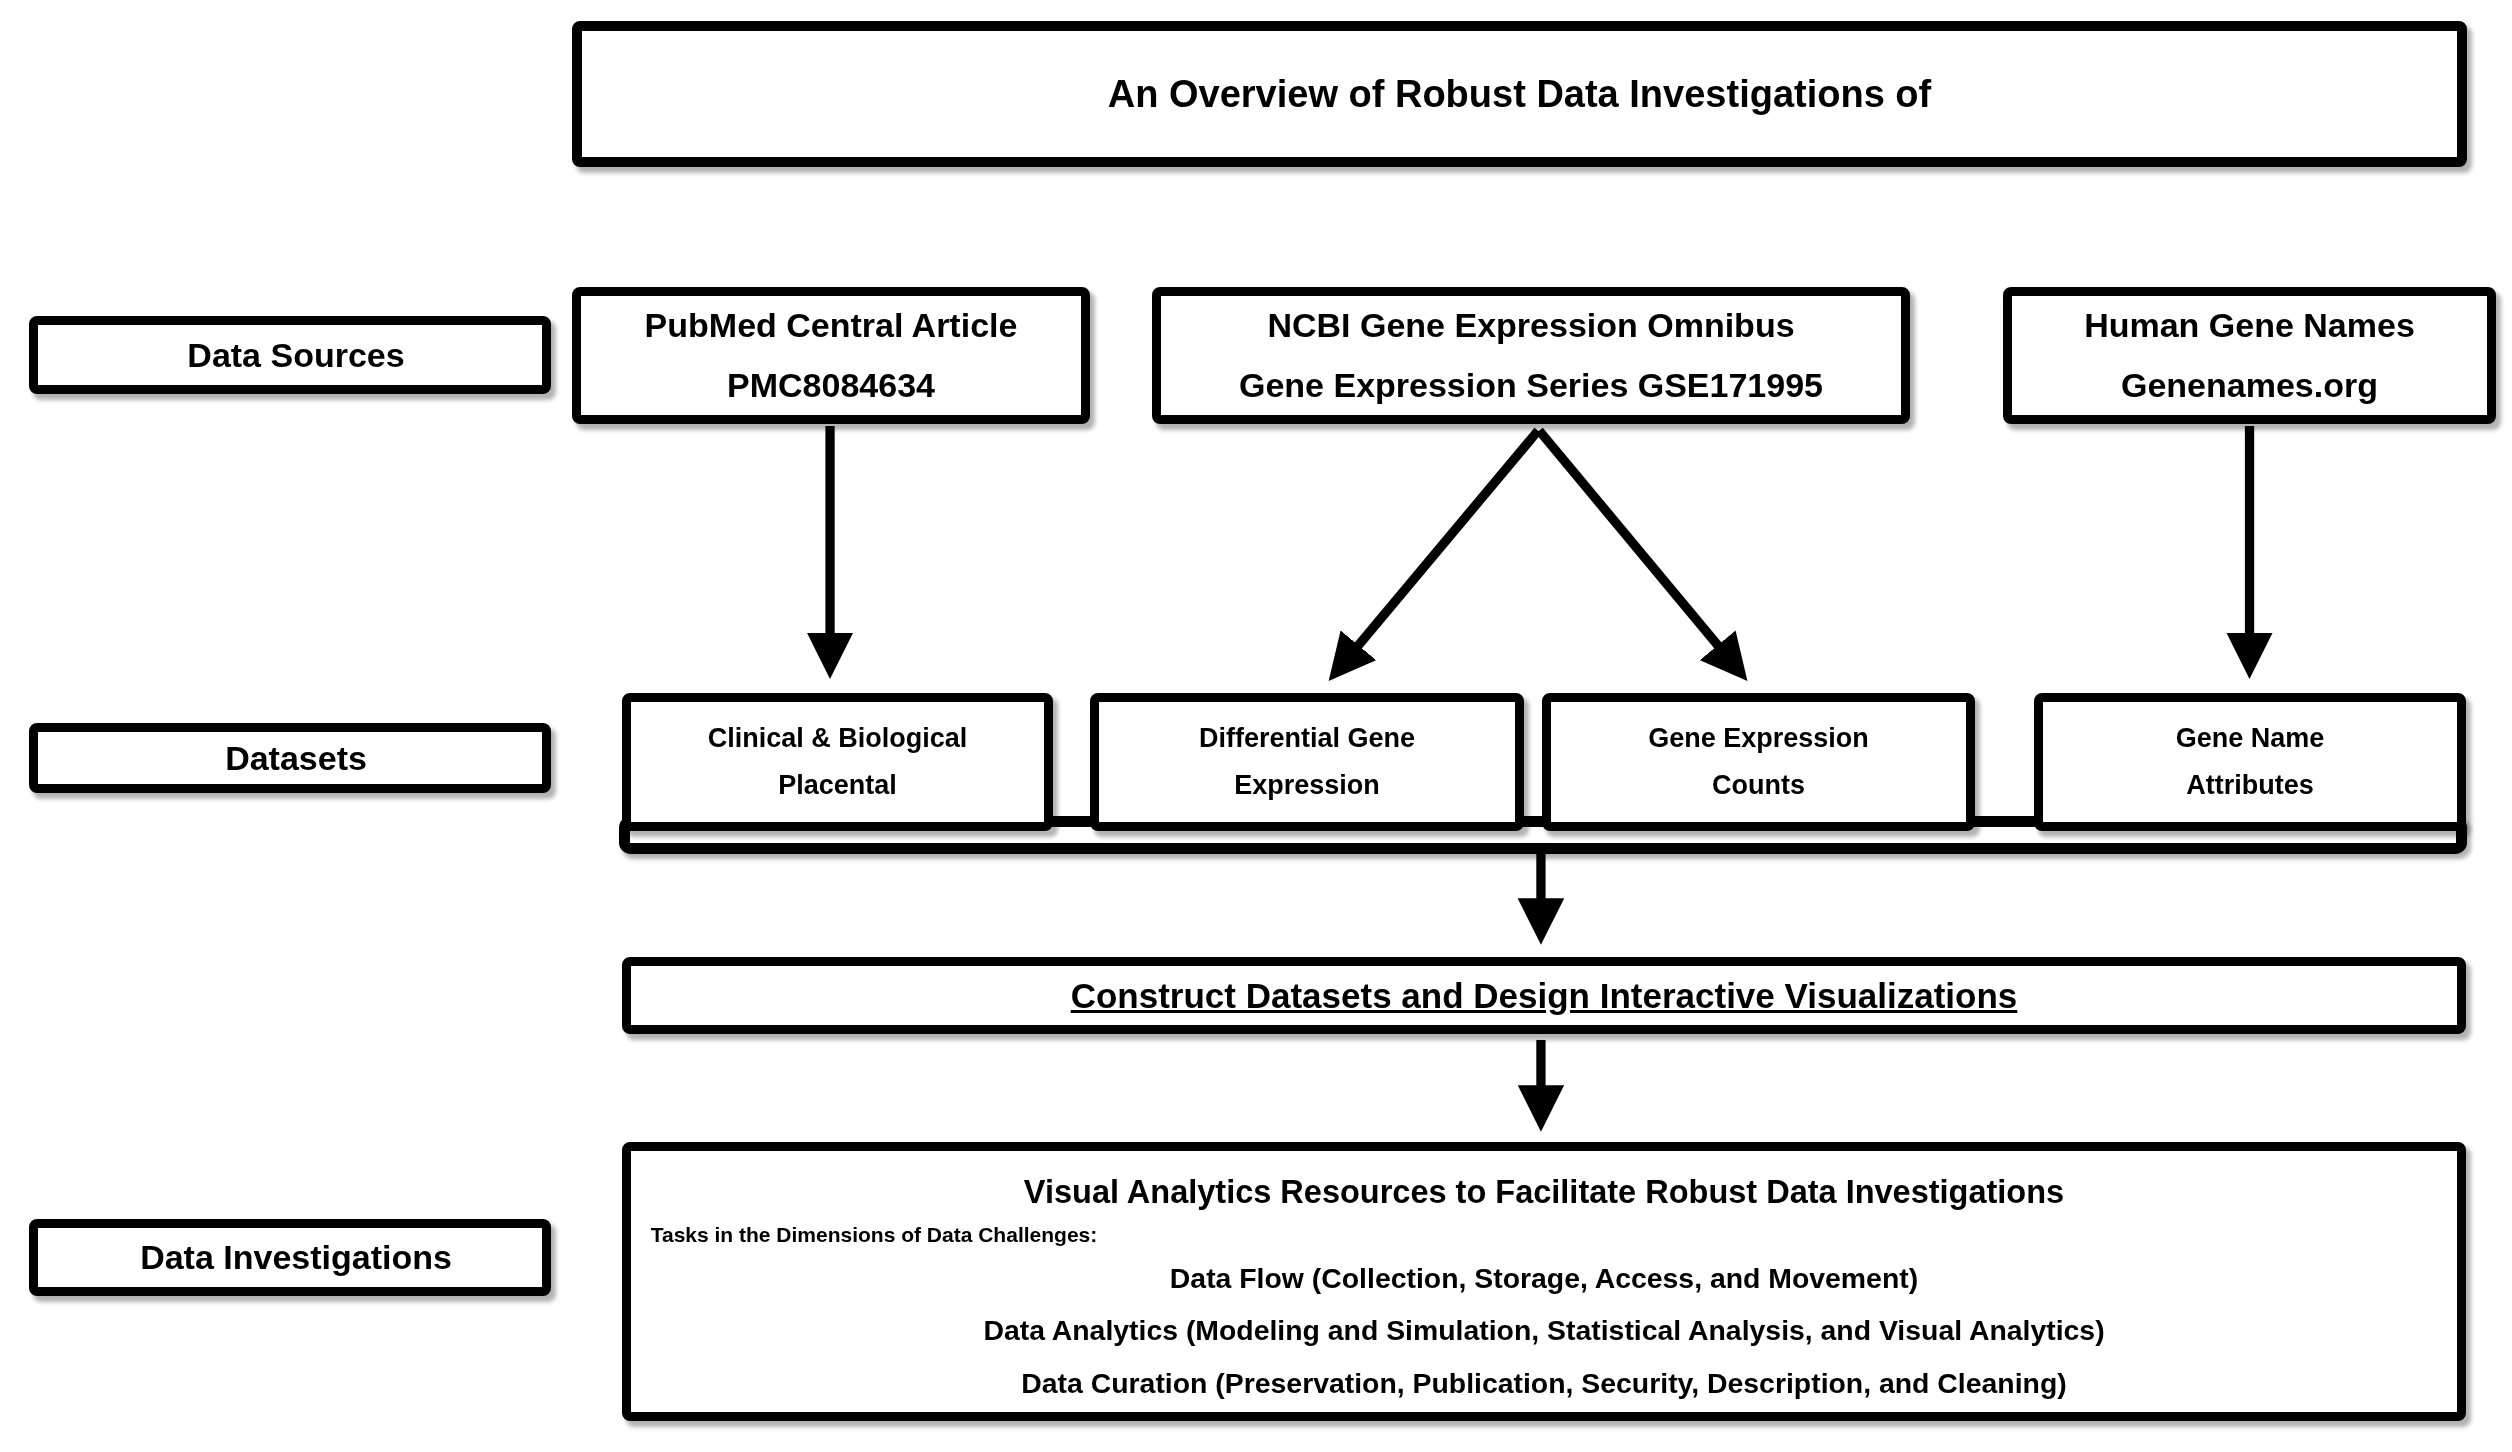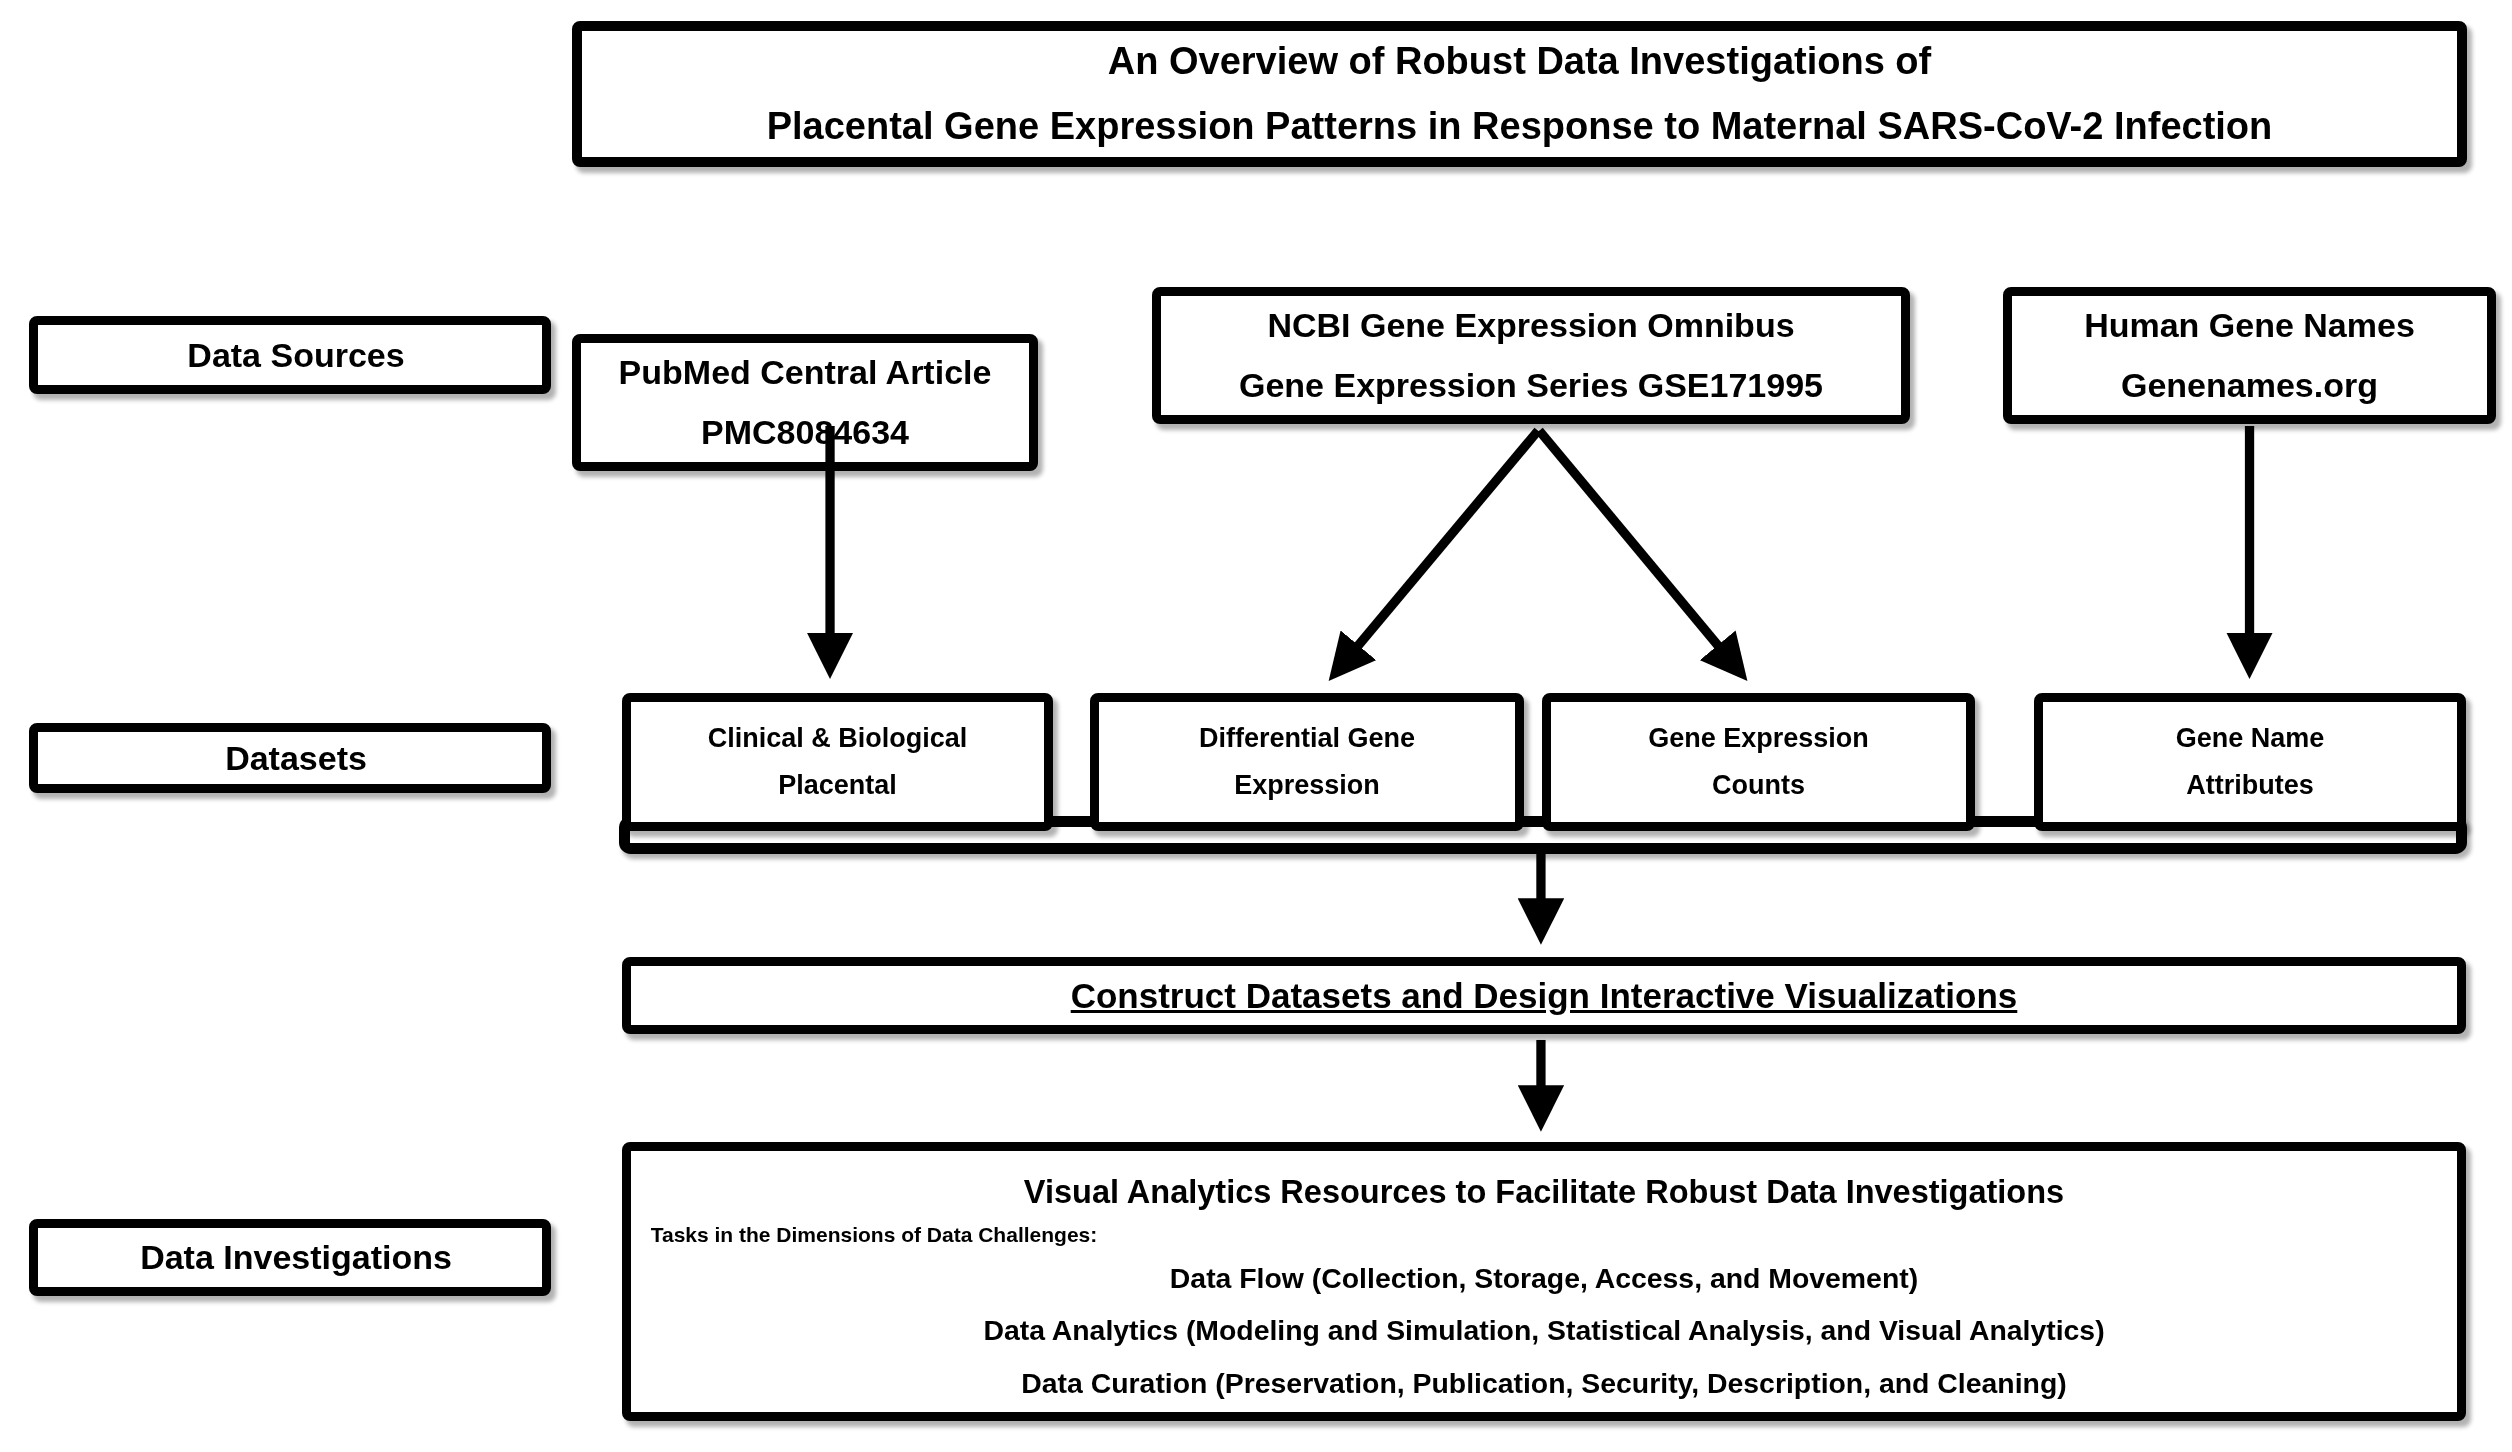--- a/index.html
+++ b/index.html
@@ -11,21 +11,21 @@
     position:absolute;background:#ffffff;border:9.3px solid #000000;border-radius:8.1px;
     display:flex;flex-direction:column;align-items:center;justify-content:center;
     text-align:center;box-shadow:4.1px 5.2px 4.6px rgba(0,0,0,0.30);z-index:2;box-sizing:border-box;
   }
   .title-box{left:572px;top:21px;width:1895px;height:146px;font-size:38px;line-height:1.7;border-width:10.4px;}
   .row-label{left:29px;width:522px;font-size:34px;padding-left:12px;}
   .row-label.sources{top:316px;height:78px;}
   .row-label.datasets{top:723px;height:70px;}
   .row-label.investigations{top:1219px;height:77px;align-items:center;}
   .src{top:287px;height:137px;font-size:34px;line-height:1.75;}
-  .src.pubmed{left:572px;width:466px;margin-top:47px;}
+  .src.pubmed{left:572px;width:518px;}
   .src.geo{left:1152px;width:758px;text-align:center;}
   .src.genenames{left:2003px;width:493px;}
   .ds{top:693px;height:138px;font-size:27px;line-height:1.75;}
   .ds.clinical{left:622px;width:431px;}
   .ds.differential{left:1090px;width:434px;}
   .ds.counts{left:1542px;width:433px;}
   .ds.attrs{left:2034px;width:432px;}
   .bracket{
     position:absolute;left:619px;top:816px;width:1848px;height:38px;background:#ffffff;
     border:11.6px solid #000;border-radius:11.6px;z-index:1;box-sizing:border-box;
@@ -42,21 +42,20 @@
   #arrows{position:absolute;left:0;top:0;width:2512px;height:1452px;z-index:3;pointer-events:none;}
   #arrows line{stroke:#000;stroke-width:16;}
 </style>
 </head>
 <body>
 
 <div id="canvas">
 
   <div class="box title-box">
     <div>An Overview of Robust Data Investigations of</div>
-    <div>Placental Gene Expression Patterns in Response to Maternal SARS-CoV-2 Infection</div>
   </div>
 
   <div class="box row-label sources">
     <div>Data Sources</div>
   </div>
   <div class="box row-label datasets">
     <div>Datasets</div>
   </div>
   <div class="box row-label investigations">
     <div>Data Investigations</div>

